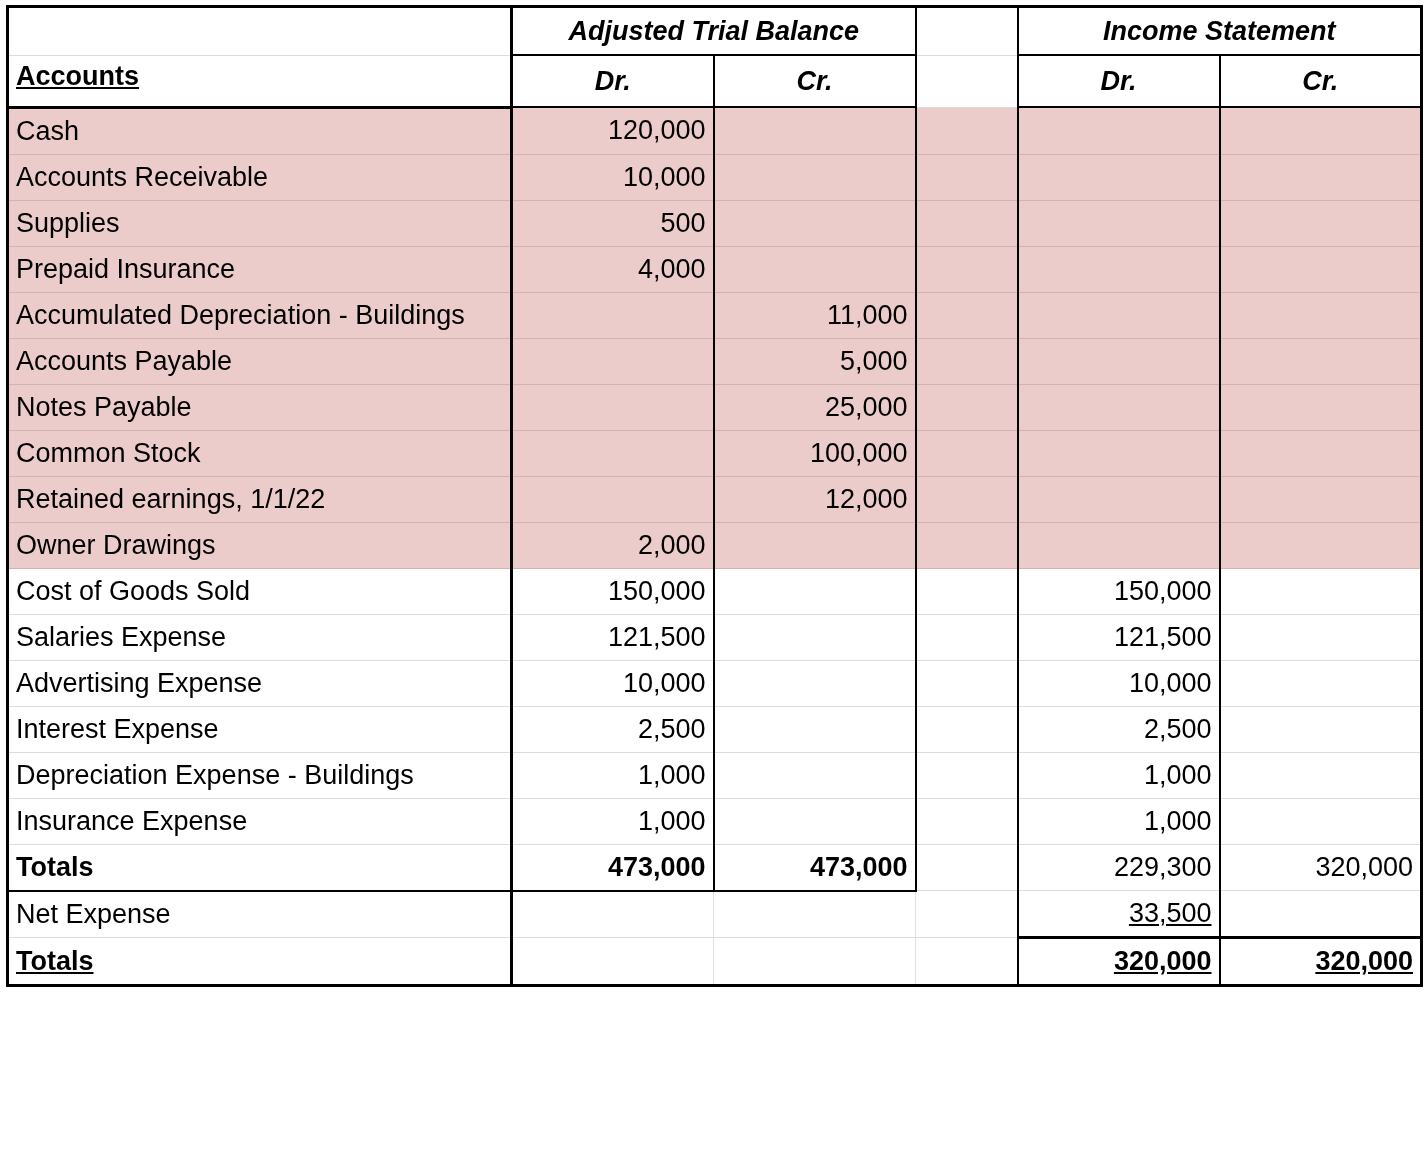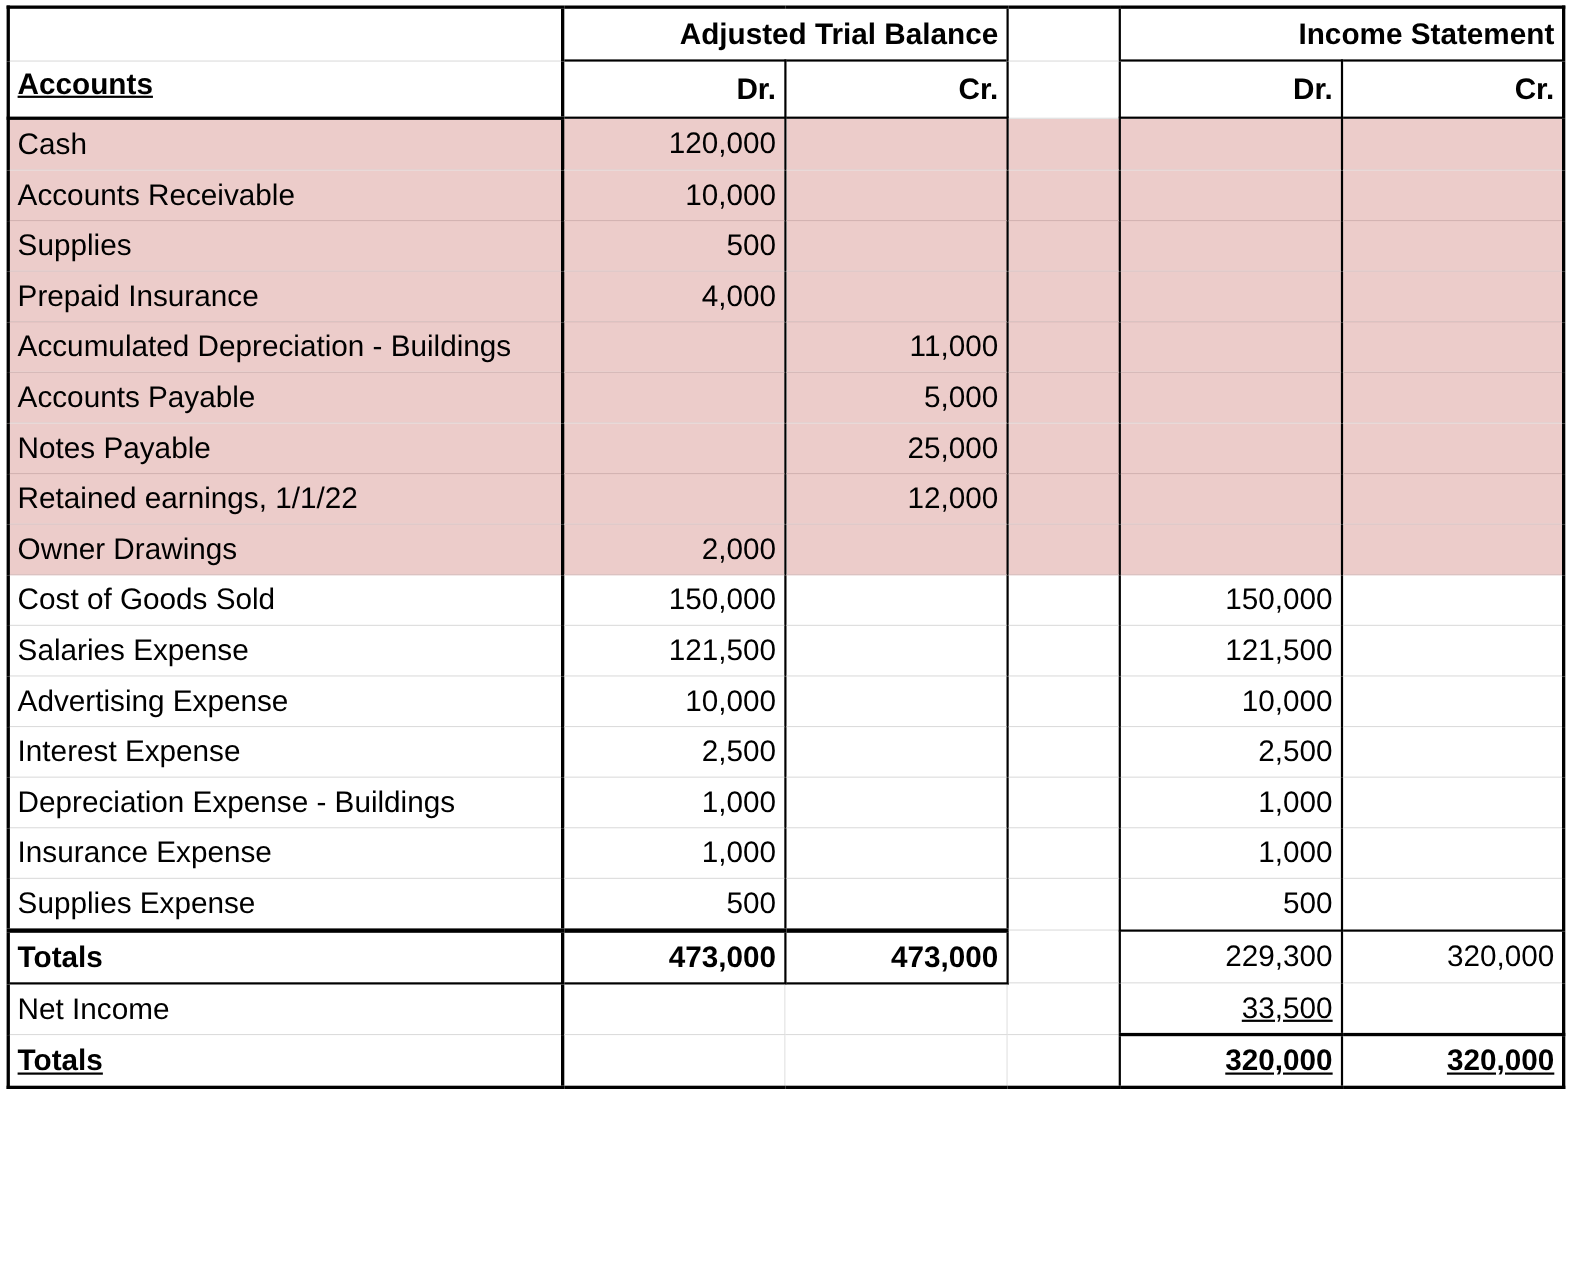--- a/index.html
+++ b/index.html
@@ -7,21 +7,21 @@
          font-family: "Liberation Sans", sans-serif; color: #000; }
   table.sheet { position: absolute; left: 6px; top: 5px; border-collapse: collapse; table-layout: fixed; }
   table.sheet td { padding: 0 7px; height: 45px; font-size: 27px; line-height: 45px;
                    border-top: 1px solid #dcdcdc; border-bottom: 1px solid #dcdcdc;
                    border-left: 1px solid #e2e2e2; border-right: 1px solid #e2e2e2;
                    white-space: nowrap; overflow: hidden; box-sizing: border-box; }
   col.c-acct { width: 504px; }
   col.c-num { width: 202px; }
   col.c-gap { width: 102px; }
   td.num { text-align: right; }
-  td.ctr { text-align: right; }
+  td.ctr { text-align: center; font-style: italic; }
   td.bold { font-weight: bold; }
   tr.hdr1 td { height: 46px; line-height: 46px; }
   tr.hdr2 td { height: 47px; line-height: 50px; }
   tr.pink td { background: #ecccca; border-top-color: #d3b3b2; border-bottom-color: #d3b3b2; border-left-color: #ecccca; border-right-color: #ecccca; }
   
   .bl { border-left: 3px solid #000 !important; }
   .br { border-right: 3px solid #000 !important; }
   .bt { border-top: 3px solid #000 !important; }
   .bb { border-bottom: 3px solid #000 !important; text-decoration: underline; }
   .bl2 { border-left: 2px solid #000 !important; }
@@ -107,20 +107,28 @@
       </tr>
       <tr class="pink">
         <td class="bl">Notes Payable</td>
         <td class="num bl br2"></td>
         <td class="num br2">25,000</td>
         <td></td>
         <td class="num bl2 br2"></td>
         <td class="num br"></td>
       </tr>
       <tr class="pink">
+        <td class="bl">Common Stock</td>
+        <td class="num bl br2"></td>
+        <td class="num br2">100,000</td>
+        <td></td>
+        <td class="num bl2 br2"></td>
+        <td class="num br"></td>
+      </tr>
+      <tr class="pink">
         <td class="bl">Retained earnings, 1/1/22</td>
         <td class="num bl br2"></td>
         <td class="num br2">12,000</td>
         <td></td>
         <td class="num bl2 br2"></td>
         <td class="num br"></td>
       </tr>
       <tr class="pink">
         <td class="bl">Owner Drawings</td>
         <td class="num bl br2">2,000</td>
@@ -169,39 +177,31 @@
         <td class="num bl2 br2">1,000</td>
         <td class="num br"></td>
       </tr>
       <tr>
         <td class="bl">Insurance Expense</td>
         <td class="num bl br2">1,000</td>
         <td class="num br2"></td>
         <td></td>
         <td class="num bl2 br2">1,000</td>
         <td class="num br"></td>
-      </tr>
-      <tr>
-        <td class="bl bb4">Supplies Expense</td>
-        <td class="num bl br2 bb4">500</td>
-        <td class="num br2 bb4"></td>
-        <td></td>
-        <td class="num bl2 br2 bb2">500</td>
-        <td class="num br bb2"></td>
       </tr>
       <tr>
         <td class="bold bl bb2">Totals</td>
         <td class="num bold bl br2 bb2">473,000</td>
         <td class="num bold br2 bb2">473,000</td>
         <td></td>
         <td class="num bl2 br2">229,300</td>
         <td class="num br">320,000</td>
       </tr>
       <tr>
-        <td class="bl bt2">Net Income</td>
+        <td class="bl bt2">Net Expense</td>
         <td class="num bl"></td>
         <td class="num"></td>
         <td></td>
         <td class="num bl2 br2 bb">33,500</td>
         <td class="num br bb"></td>
       </tr>
       <tr>
         <td class="bold bl bb">Totals</td>
         <td class="num bold bl bb"></td>
         <td class="num bold bb"></td>

